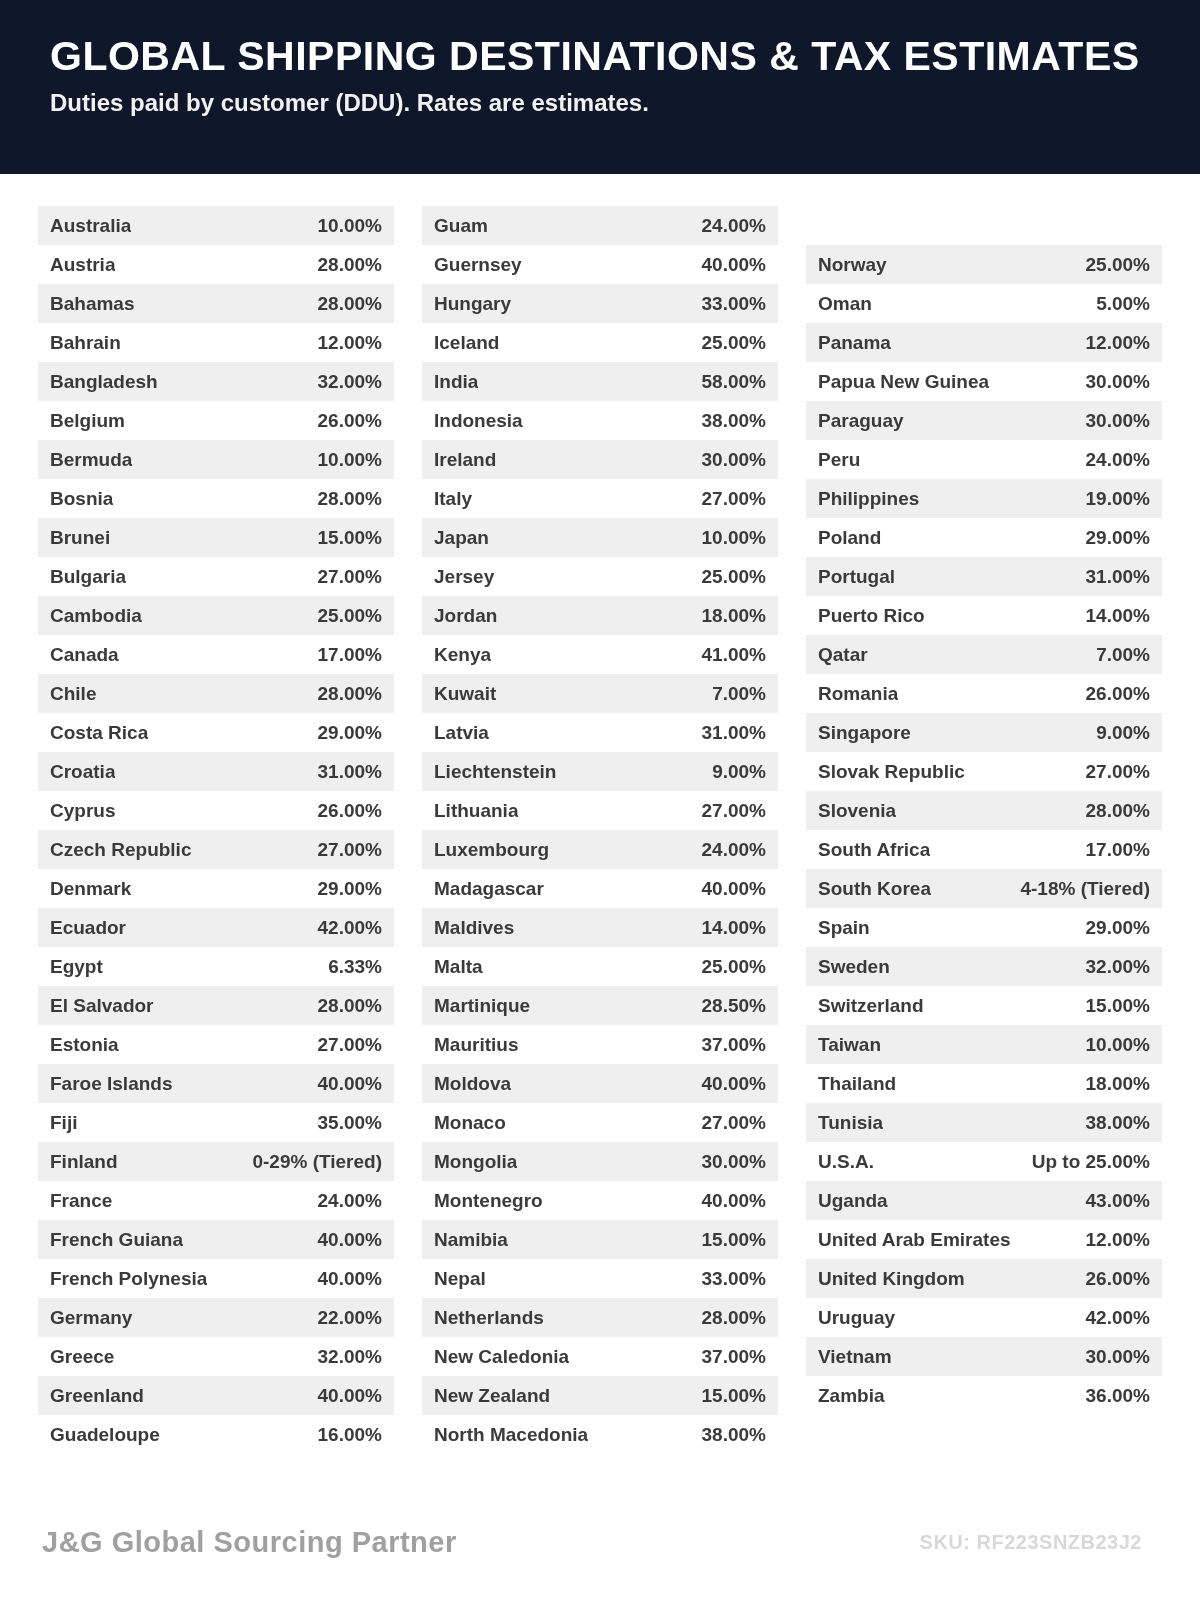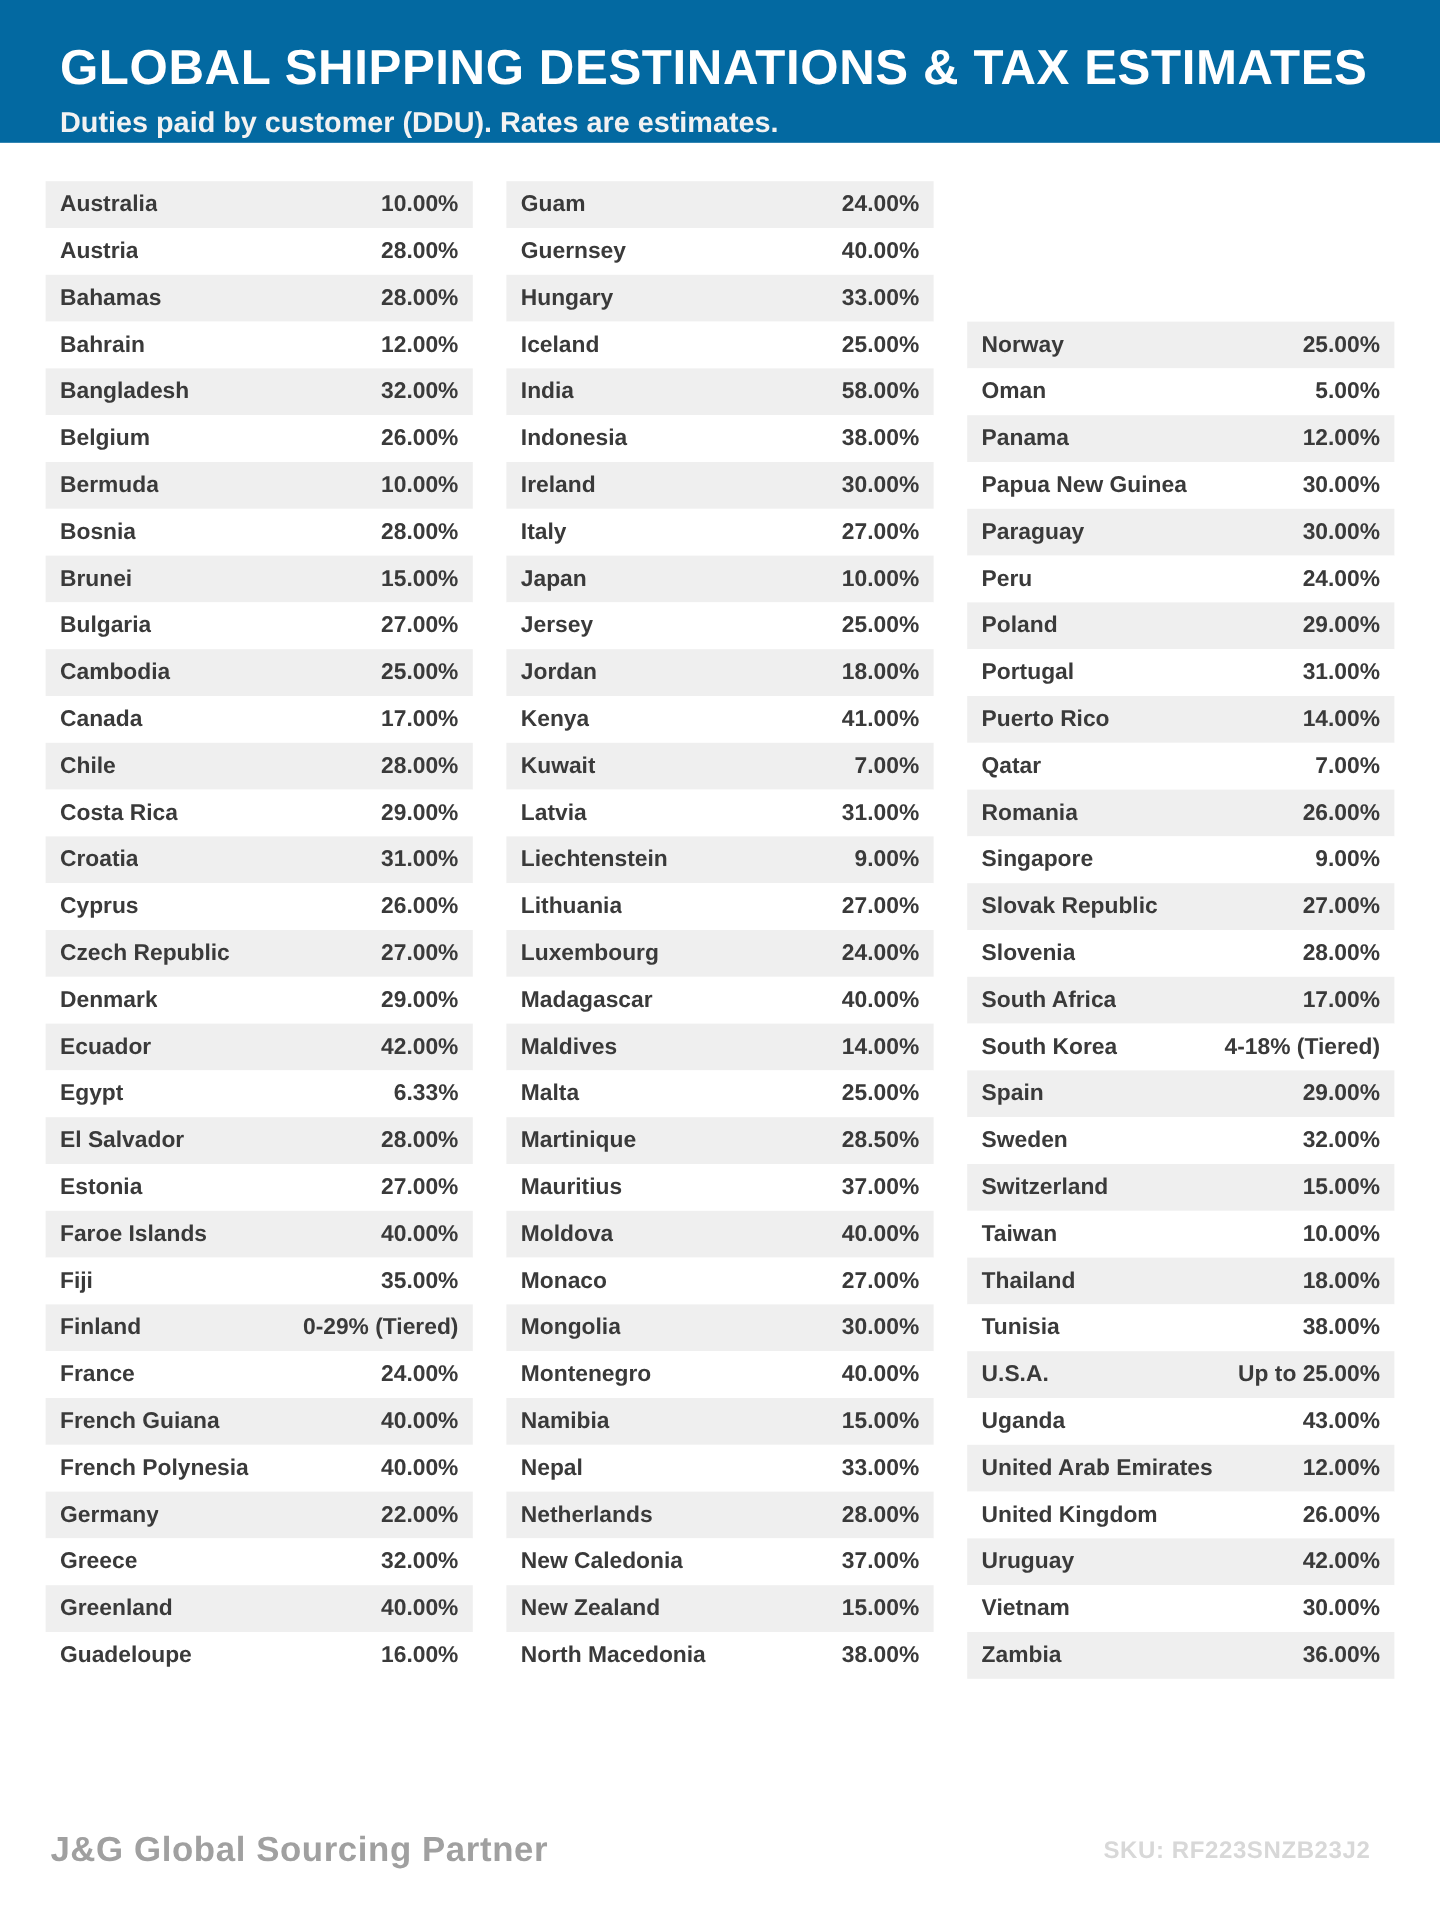--- a/index.html
+++ b/index.html
@@ -9,42 +9,42 @@
     font-family: "Liberation Sans", sans-serif;
   }
   .page {
     width: 1200px;
     height: 1600px;
     position: relative;
     background: #ffffff;
     overflow: hidden;
   }
   .header {
-    background: #0369a1;
+    background: #0f172a;
     color: #ffffff;
     padding: 34px 50px 30px 50px;
-    height: 119px;
+    height: 174px;
   }
   .header h1 {
     font-size: 41px;
     font-weight: 800;
     letter-spacing: 0.5px;
     line-height: 1.1;
   }
   .header .subtitle {
     margin-top: 10px;
     font-size: 24px;
     font-weight: 700;
     color: #f2f2f2;
   }
   .table-area {
     display: flex;
     gap: 28px;
     padding: 32px 38px 0 38px;
-    align-items: flex-end;
+    align-items: center;
   }
   .rate-col {
     flex: 1 1 0;
     min-width: 0;
   }
   .rate-row {
     display: flex;
     justify-content: space-between;
     align-items: center;
     height: 39px;
@@ -377,20 +377,24 @@
         </div>
         <div class="rate-row">
           <span class="country">Paraguay</span>
           <span class="rate">30.00%</span>
         </div>
         <div class="rate-row">
           <span class="country">Peru</span>
           <span class="rate">24.00%</span>
         </div>
         <div class="rate-row">
+          <span class="country">Philippines</span>
+          <span class="rate">19.00%</span>
+        </div>
+        <div class="rate-row">
           <span class="country">Poland</span>
           <span class="rate">29.00%</span>
         </div>
         <div class="rate-row">
           <span class="country">Portugal</span>
           <span class="rate">31.00%</span>
         </div>
         <div class="rate-row">
           <span class="country">Puerto Rico</span>
           <span class="rate">14.00%</span>

